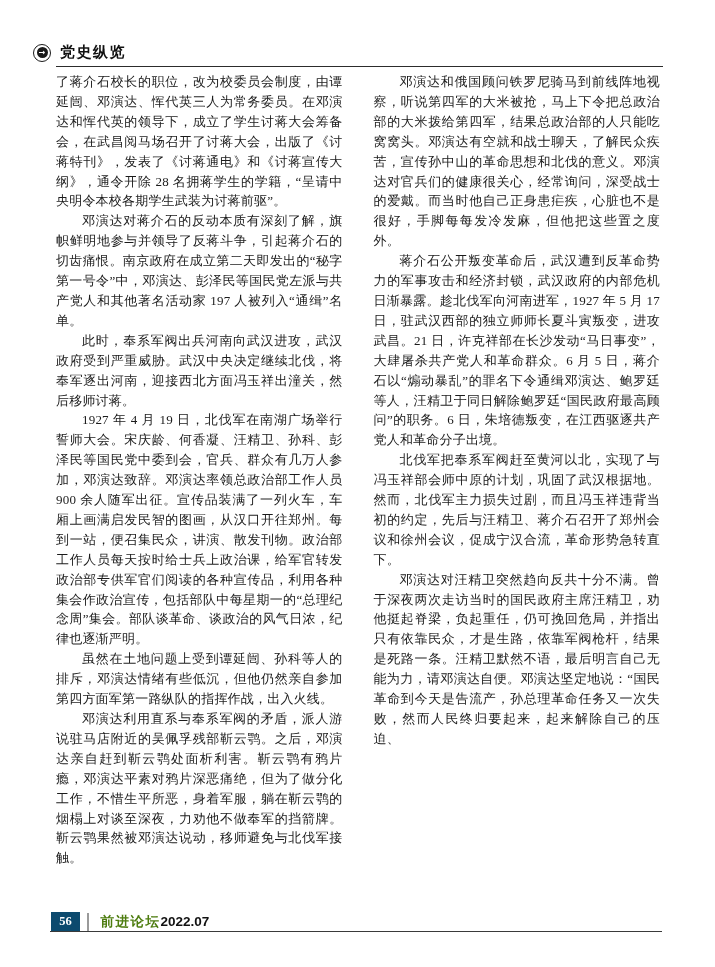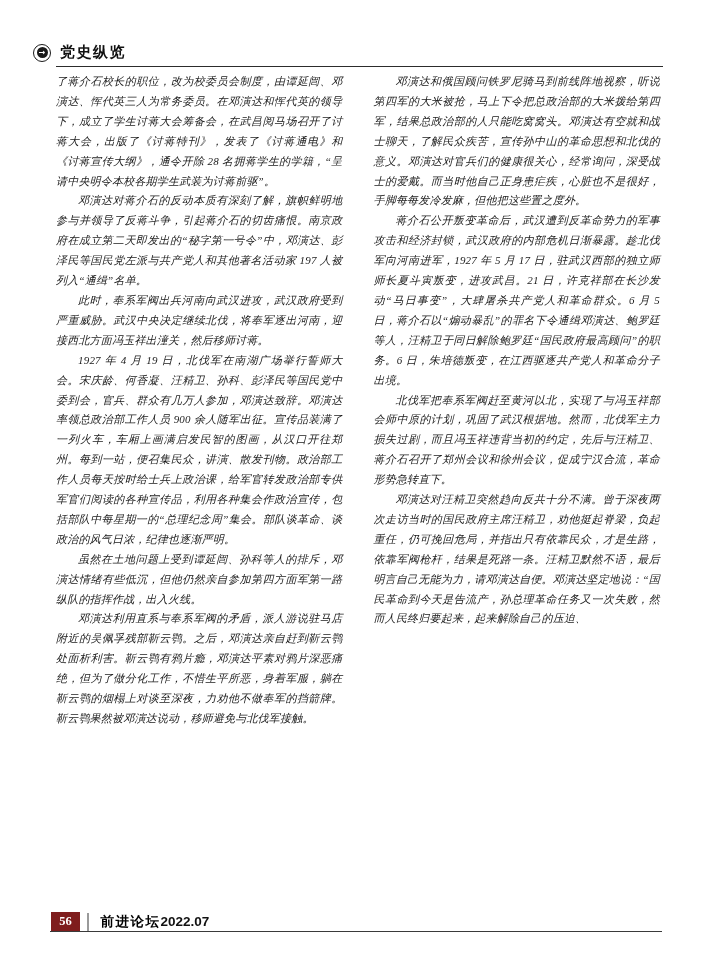--- a/index.html
+++ b/index.html
@@ -21,35 +21,35 @@
     font-family:"DejaVu Sans",sans-serif; font-weight:bold;
   }
   .htitle {
     font-family:"Liberation Sans","DejaVu Sans",sans-serif; font-weight:bold;
     font-size:15px; letter-spacing:1.5px; color:#111;
   }
   .hrule { position:absolute; top:66px; left:56px; width:607px; height:1.3px; background:#2c2c2c; }
 
   
   .content { position:absolute; top:72px; left:56px; width:604px; display:flex; gap:31px; }
-  .col { width:286.5px; font-size:11px; line-height:19.9px; text-align:justify; letter-spacing:0.2px;font-style:italic; }
+  .col { width:286.5px; font-size:13px; line-height:19.9px; text-align:justify; letter-spacing:0.2px; }
   .col p { margin:0; text-indent:2em; }
   .col p.cont { text-indent:0; }
 
   
   .footer { position:absolute; left:51px; top:912px; display:flex; align-items:center; height:19px; }
   .badge {
-    background:#7f1d1d; color:#ffffff; min-width:29px; height:19px;
+    background:#0c4a6e; color:#ffffff; min-width:29px; height:19px;
     display:flex; align-items:center; justify-content:center;
     font-size:12.5px; font-weight:bold; font-family:"Liberation Serif",serif;
   }
   .badge-sep { width:1.5px; height:18px; background:#9a9a9a; margin-left:7px; }
   .fjournal {
     font-family:"Liberation Sans","DejaVu Sans",sans-serif; font-weight:bold;
-    font-size:13.5px; letter-spacing:1.5px; margin-left:12px; color:#000000;
+    font-size:13.5px; letter-spacing:1.5px; margin-left:12px; color:#4d7c0f;
   }
   .fissue {
     font-family:"Liberation Sans","DejaVu Sans",sans-serif; font-weight:bold;
     font-size:13.5px; color:#111;
   }
   .frule { position:absolute; top:931px; left:50px; width:612px; height:1.4px; background:#3a3a3a; }
 </style>
 </head>
 <body>
 

